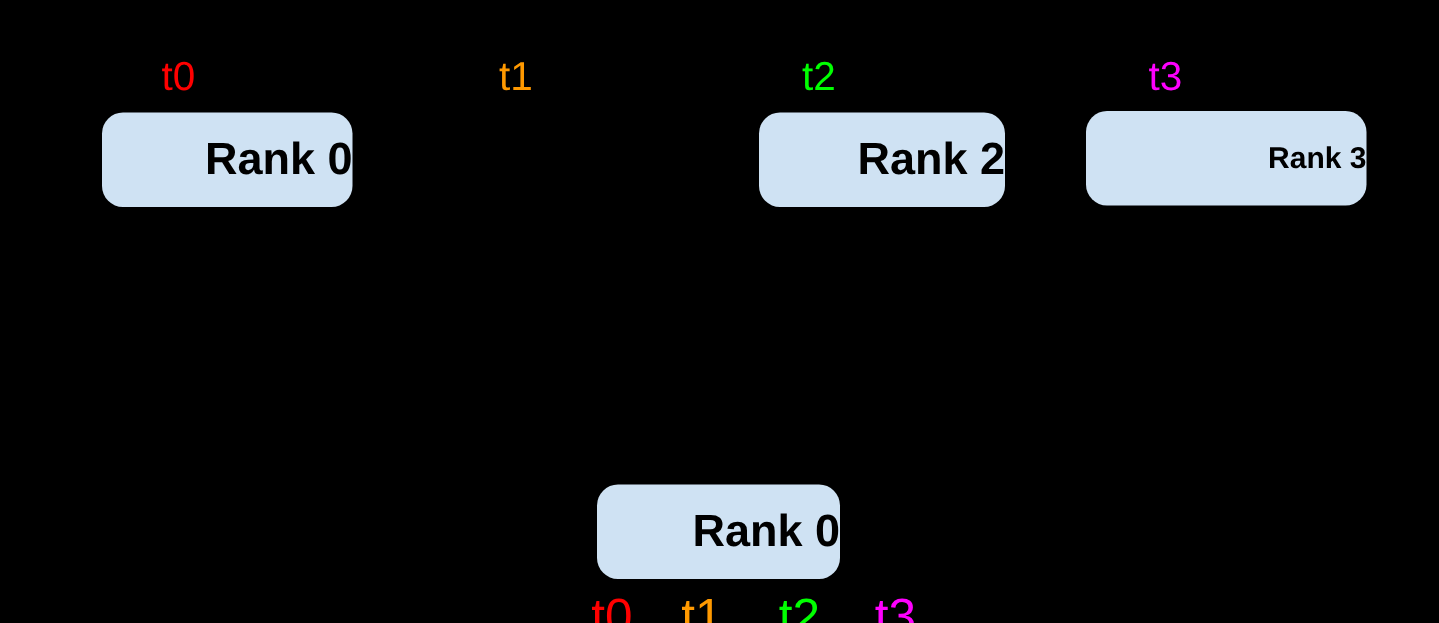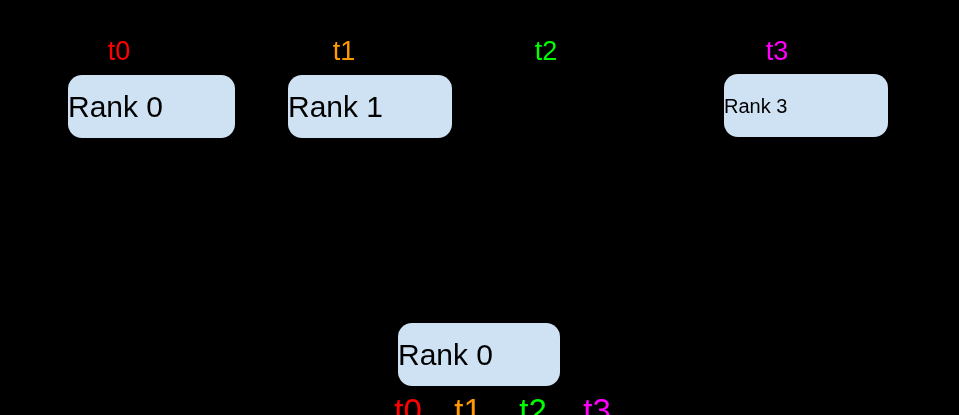--- a/index.html
+++ b/index.html
@@ -15,24 +15,25 @@
     overflow: hidden;
     font-family: "Liberation Sans", sans-serif;
     margin-top: 24px;
   }
   .node {
     position: absolute;
     background: #cfe2f3;
     border-radius: 14px;
     display: flex;
     align-items: center;
-    justify-content: flex-start;
+    justify-content: flex-end;
     color: #000000;
     font-size: 30px;
     line-height: 1;
+    font-weight: bold;
   }
   .node.small-text { font-size: 20px; }
   .tensor-label {
     position: absolute;
     transform: translateX(-50%);
     line-height: 1;
     white-space: nowrap;
   }
   .tensor-label.top { font-size: 27px; top: 14px; }
   .tensor-label.bottom { font-size: 33px; top: 370px; }
@@ -62,24 +63,24 @@
 <div class="canvas">
 
   <div class="tensor-label top pos-t0" style="color: rgb(255, 0, 0);">t0</div>
   <div class="tensor-label top pos-t1" style="color: rgb(255, 153, 0);">t1</div>
   <div class="tensor-label top pos-t2" style="color: rgb(0, 255, 0);">t2</div>
   <div class="tensor-label top pos-t3" style="color: rgb(255, 0, 255);">t3</div>
 
   <div class="node pos-r0" style="background: rgb(207, 226, 243);">
     <span>Rank 0</span>
   </div>
-  <div class="node pos-r1" style="background: rgb(207, 226, 243);">
-    <span>Rank 1</span>
+  <div class="node pos-r2" style="background: rgb(207, 226, 243);">
+    <span>Rank 2</span>
   </div>
-  <div class="node small-text pos-r3" style="background: rgb(207, 226, 243);">
+  <div class="node small-text pos-r3" style="background: rgb(207, 226, 243); padding-left: 23px;">
     <span>Rank 3</span>
   </div>
 
   <div class="node pos-rb" style="background: rgb(207, 226, 243);">
     <span>Rank 0</span>
   </div>
 
   <div class="tensor-label bottom pos-b0" style="color: rgb(255, 0, 0);">t0</div>
   <div class="tensor-label bottom pos-b1" style="color: rgb(255, 153, 0);">t1</div>
   <div class="tensor-label bottom pos-b2" style="color: rgb(0, 255, 0);">t2</div>

